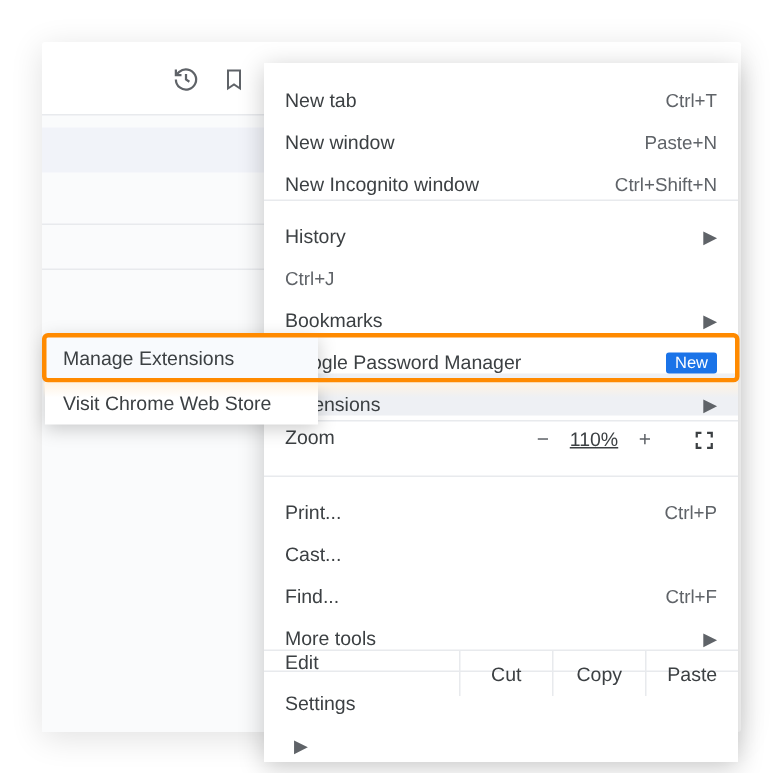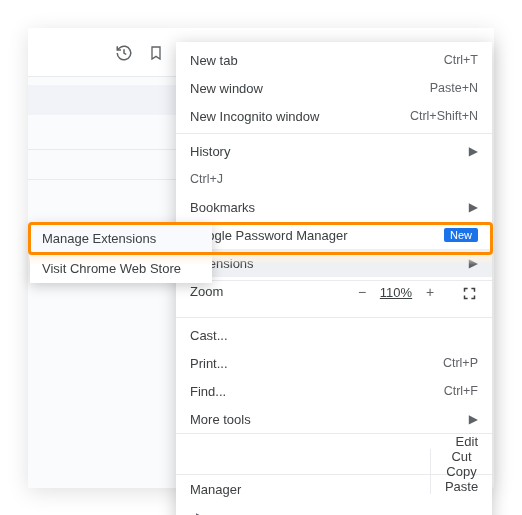--- a/index.html
+++ b/index.html
@@ -65,21 +65,21 @@
     left: 148px;
     top: 14px;
     width: 316px;
     background: #fff;
     box-shadow: 0 3px 16px rgba(0,0,0,0.22);
     font-size: 13px;
     color:#3c4043;
     padding: 4px 0;
   }
   .menu .row {
-    display:flex; align-items:center;
+    display:flex; align-items:flex-end;
     height: 28px;
     padding: 0 14px;
   }
   .menu .row .label { flex:1; }
   .menu .row .shortcut { color:#5f6368; font-size:12.5px; }
   .menu .row .chev { color:#5f6368; font-size:12px; margin-left:6px; }
   .menu .sep { height:1px; background:#e8eaed; margin:3px 0; }
   .menu .row.hl { background:#eef0f4; }
   .badge-new {
     background:#1a73e8; color:#fff; font-size:11px;
@@ -96,21 +96,21 @@
   .zoomctrl .btn {
     width:24px; text-align:center; color:#5f6368; font-size:14px;
   }
   .zoomctrl .val { width:44px; text-align:center; color:#3c4043;text-decoration:underline; }
   .fsicon {
     margin-left:18px; display:flex; align-items:center; justify-content:center;
     width:18px; height:18px;
   }
   
   .editrow {
-    display:flex; align-items:flex-end; height:42px;flex-direction:column;
+    display:flex; align-items:flex-start; height:15px;
   }
   .editrow .edlabel { padding:0 14px; flex:1; }
   .editrow .cell {
     width:62px; height:30px; border-left:1px solid #e8eaed;
     display:flex; align-items:center; justify-content:center;
     color:#3c4043;
   }
   .editrow { border-top:1px solid #e8eaed; border-bottom:1px solid #e8eaed; }
 
   
@@ -234,44 +234,44 @@
       <span class="fsicon">
         <svg width="15" height="15" viewBox="0 0 24 24" fill="none" stroke="#3c4043" stroke-width="2.4">
           <path d="M4 9V4h5M20 9V4h-5M4 15v5h5M20 15v5h-5"></path>
         </svg>
       </span>
     </div>
 
     <div class="sep"></div>
 
     <div class="row">
-      <span class="label">Cast...</span>
-    </div>
-    <div class="row">
       <span class="label">Print...</span>
       <span class="shortcut">Ctrl+P</span>
+    </div>
+    <div class="row">
+      <span class="label">Cast...</span>
     </div>
     <div class="row">
       <span class="label">Find...</span>
       <span class="shortcut">Ctrl+F</span>
     </div>
     <div class="row">
       <span class="label">More tools</span>
       <span class="chev">▶</span>
     </div>
 
     <div class="editrow">
       <span class="edlabel">Edit</span>
       <span class="cell">Cut</span>
       <span class="cell">Copy</span>
       <span class="cell">Paste</span>
     </div>
 
     <div class="row">
-      <span class="label">Manager</span>
+      <span class="label">Settings</span>
     </div>
     <div class="row">
       <span class="chev">▶</span>
     </div>
 
   </div>
 
   <div class="highlight-box"></div>
 
 </div>

